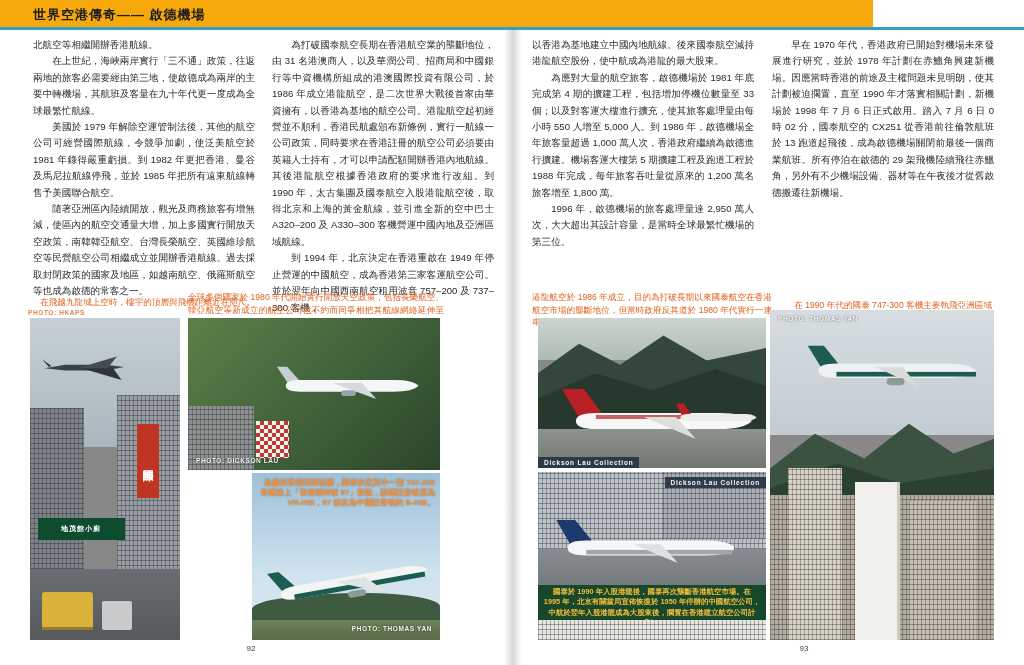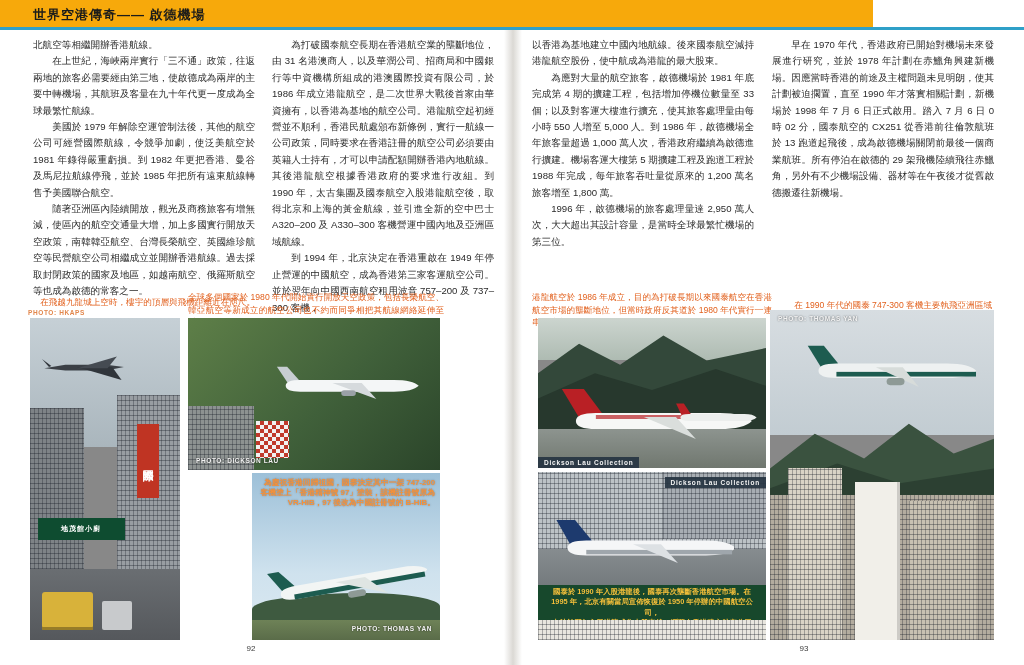--- a/index.html
+++ b/index.html
@@ -52,21 +52,21 @@
 
   .strip-label { position:absolute; background:rgba(38,52,66,.92); color:#f5f5f5;
     font-size:6.5px; font-weight:bold; letter-spacing:.8px; padding:2px 6px; }
 
   .cap-spirit { position:absolute; right:5px; top:5px; width:178px; text-align:right;
     font-size:7.8px; line-height:10px; color:#F5913A; font-weight:bold;
     text-shadow:0 0 2px rgba(0,0,0,.35); }
 
   .cnac-strip { position:absolute; left:0; width:228px; background:#17482c;
     color:#F2BE3A; font-size:7.4px; line-height:10.5px; font-weight:bold;
-    text-align:center; padding:2px 12px; }
+    text-align:center; padding:2px 4px; }
 
   .pagenum { position:absolute; top:644px; font-size:8px; color:#3a3a3a; width:20px; text-align:center; }
   .pn-left { left:241px; } .pn-right { left:794px; }
 
   .vsign { writing-mode:vertical-rl; text-orientation:upright; }
 </style>
 </head>
 <body>
 
 <div class="spread">

